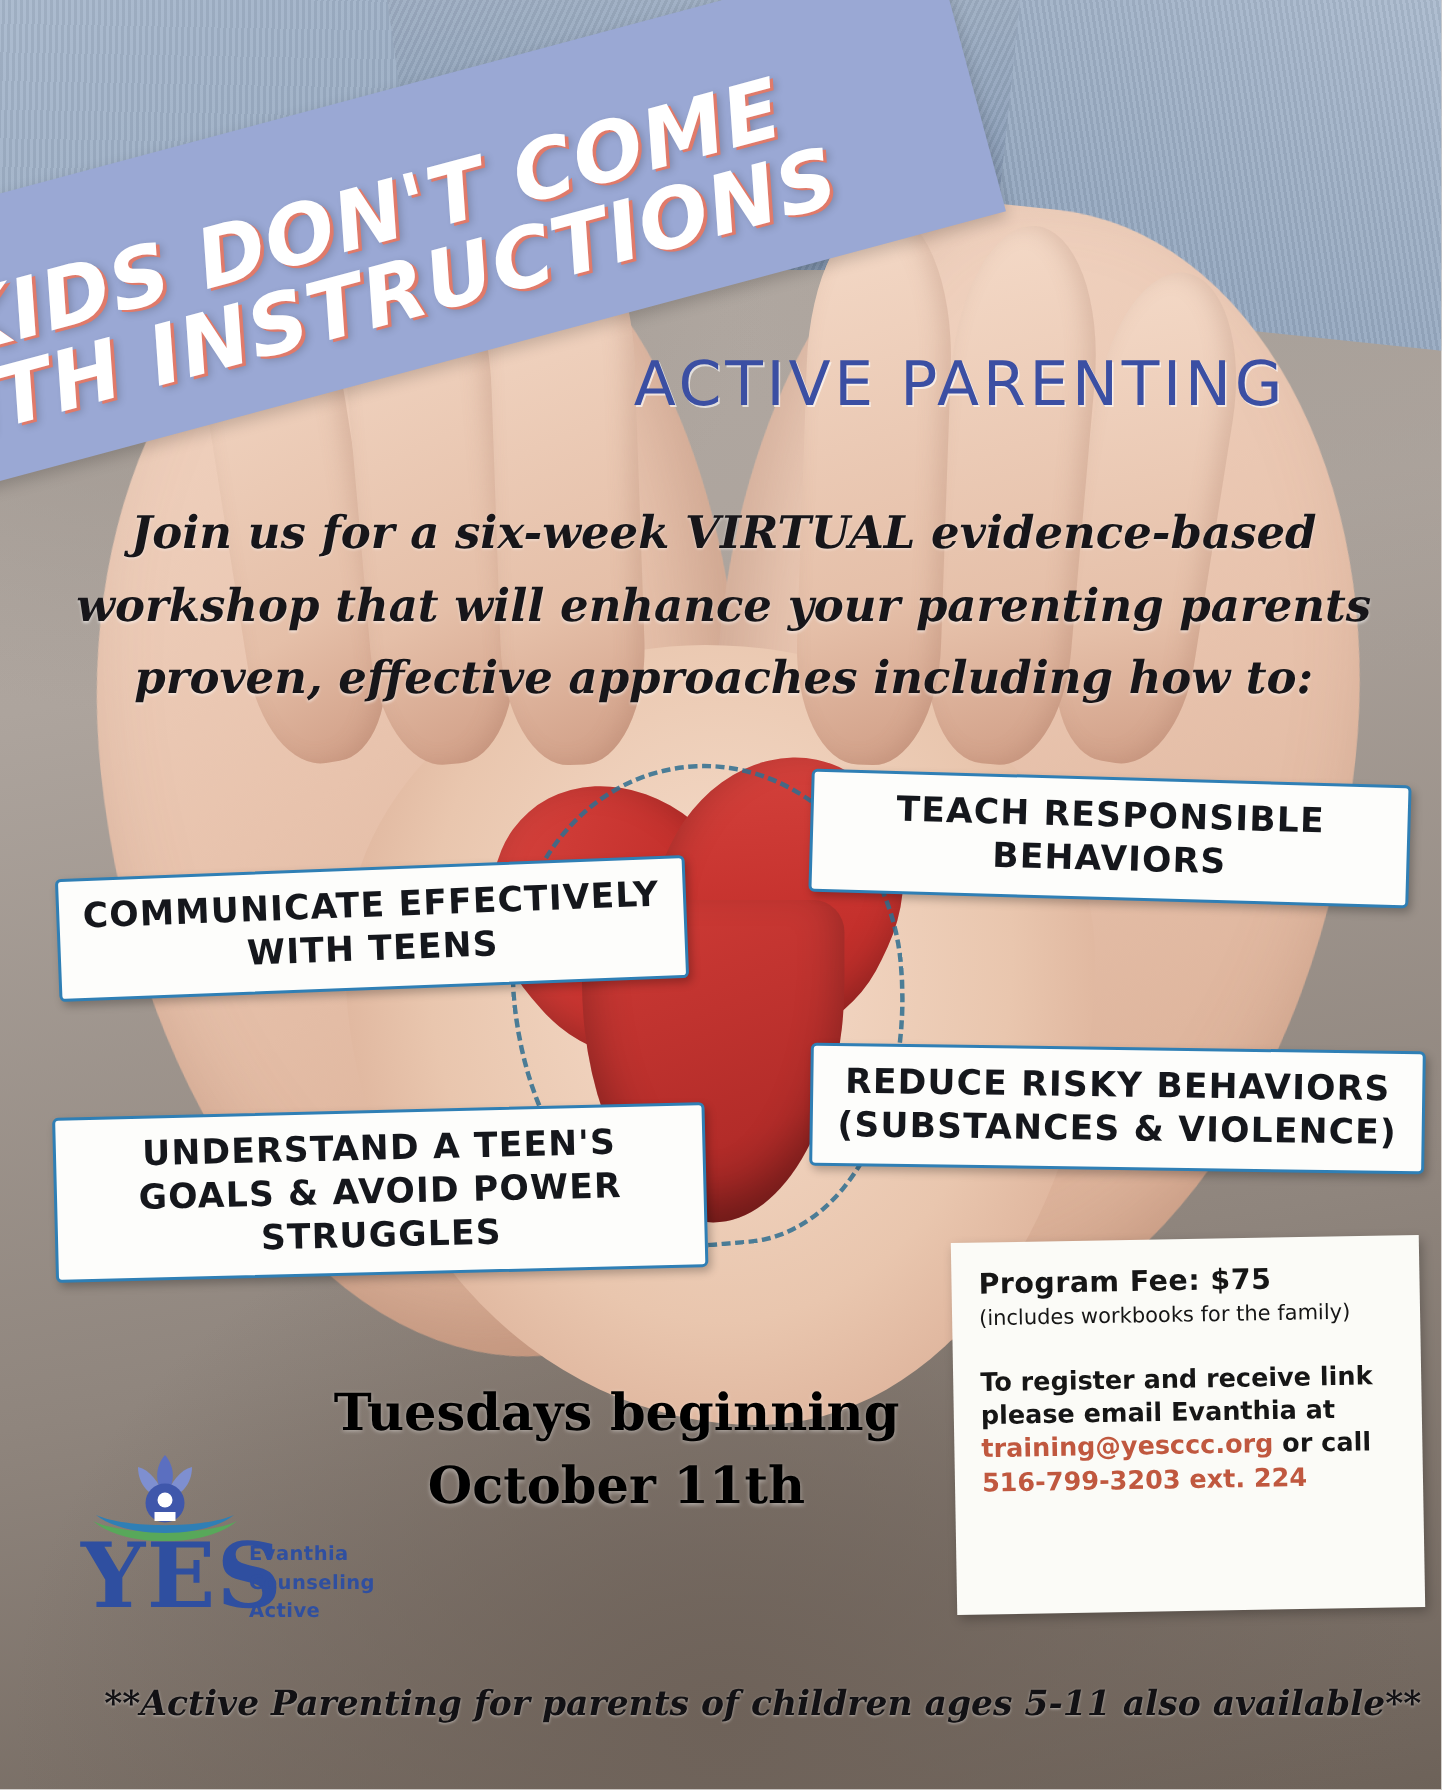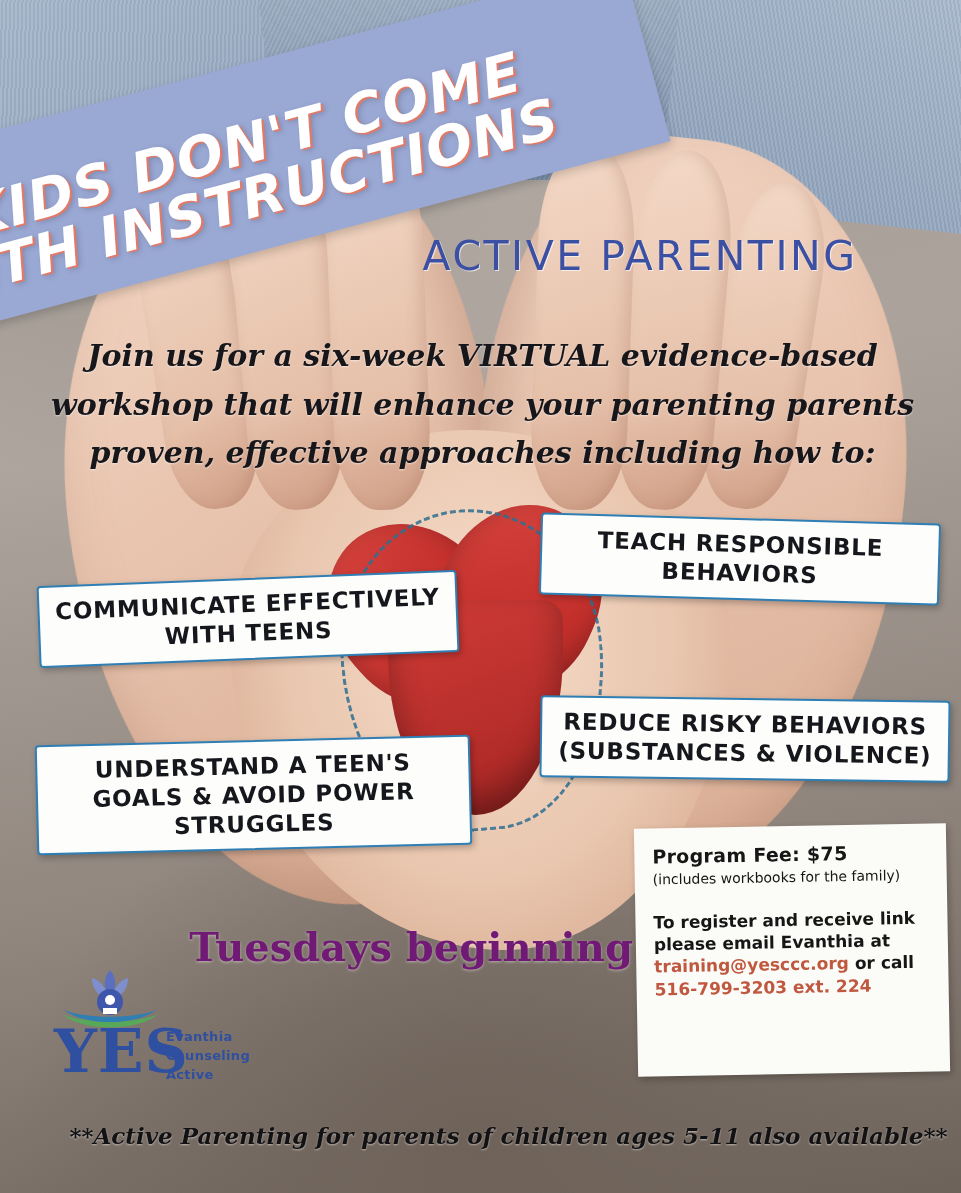--- a/index.html
+++ b/index.html
@@ -222,24 +222,24 @@
   .note .reg { font-weight: 700; margin-top: 22px; font-size: 17px; line-height: 1.3; }
   .note .mail { color: #c0583f; font-weight: 700; }
   .note .phone { color: #c0583f; font-weight: 700; }
 
   
   .dateblock {
     position: absolute;
     left: 176px; top: 918px;
     width: 470px;
     text-align: center;
-    color: #701a75;
+    color: #000000;
     font-family: "DejaVu Serif", serif;
     font-weight: 700;
-    font-size: 40px;
+    font-size: 34px;
     line-height: 1.45;
     text-shadow: 0 1px 3px rgba(255,255,255,0.45);
   }
 
   
   .footer {
     position: absolute;
     left: 0; top: 1122px;
     width: 961px;
     text-align: center;
@@ -329,20 +329,21 @@
       <div>please email Evanthia at</div>
       <div>
         <span class="mail">training@yesccc.org</span><span> or call</span>
       </div>
       <div class="phone">516-799-3203 ext. 224</div>
     </div>
   </div>
 
   <div class="dateblock">
     <div>Tuesdays beginning</div>
+    <div>October 11th</div>
   </div>
 
   <div class="logo">
     <svg width="250" height="70" viewBox="0 0 250 70">
       <path d="M62 8 C55 16 55 28 62 34 C69 28 69 16 62 8 Z" fill="#5b6fc0"></path>
       <path d="M44 16 C44 28 52 36 62 37 C58 26 52 18 44 16 Z" fill="#7e8fd0"></path>
       <path d="M80 16 C80 28 72 36 62 37 C66 26 72 18 80 16 Z" fill="#7e8fd0"></path>
       <circle cx="62" cy="40" r="13" fill="#3f57ab"></circle>
       <path d="M62 33 a5 5 0 0 1 0 10 a5 5 0 0 1 0 -10" fill="#ffffff"></path>
       <path d="M55 52 h14 v-6 h-14 z" fill="#ffffff"></path>

